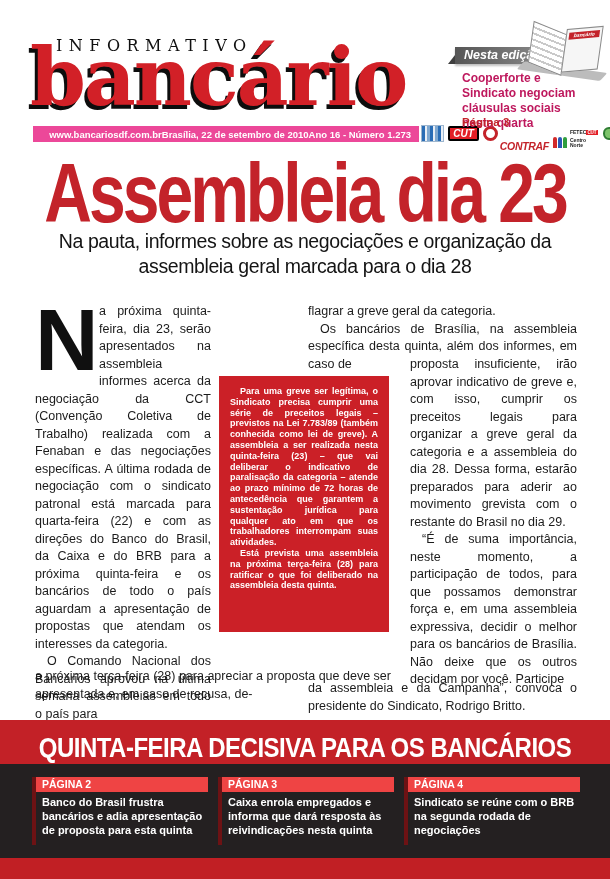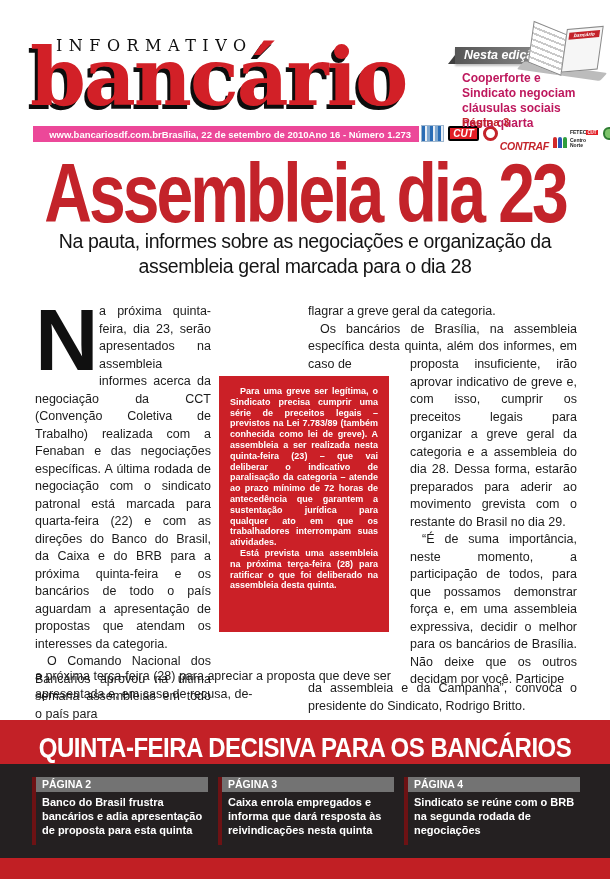--- a/index.html
+++ b/index.html
@@ -78,21 +78,21 @@
   .greve-box p{color:#fff;font-weight:bold;font-size:9px;line-height:10.8px;
      text-align:justify;margin:0;text-indent:10px;}
   
   .banner{position:absolute;left:0;top:720px;width:610px;height:56px;background:#c32127;
      display:flex;align-items:center;justify-content:center;}
   .banner span{color:#fff;font-weight:bold;font-size:24px;letter-spacing:-0.5px;
      transform:scaleY(1.15);white-space:nowrap;}
   .blackband{position:absolute;left:0;top:764px;width:610px;height:94px;background:#242021;}
   .redstrip{position:absolute;left:0;top:858px;width:610px;height:21px;background:#c11f24;}
   .teaser{position:absolute;top:13px;width:176px;border-left:4px solid #6d1214;box-sizing:border-box;height:68px;}
-  .teaser .hdr{background:#737373;color:#fff;font-weight:bold;font-size:10.5px;
+  .teaser .hdr{background:#ef4444;color:#fff;font-weight:bold;font-size:10.5px;
      line-height:13px;padding:1px 0 1px 6px;}
   .teaser .txt{color:#fff;font-weight:bold;font-size:11px;line-height:14px;
      padding:3px 2px 0 6px;}
   .t1{left:32px;}.t2{left:218px;}.t3{left:404px;}
 </style>
 </head>
 <body>
 
 <div class="page">
 

